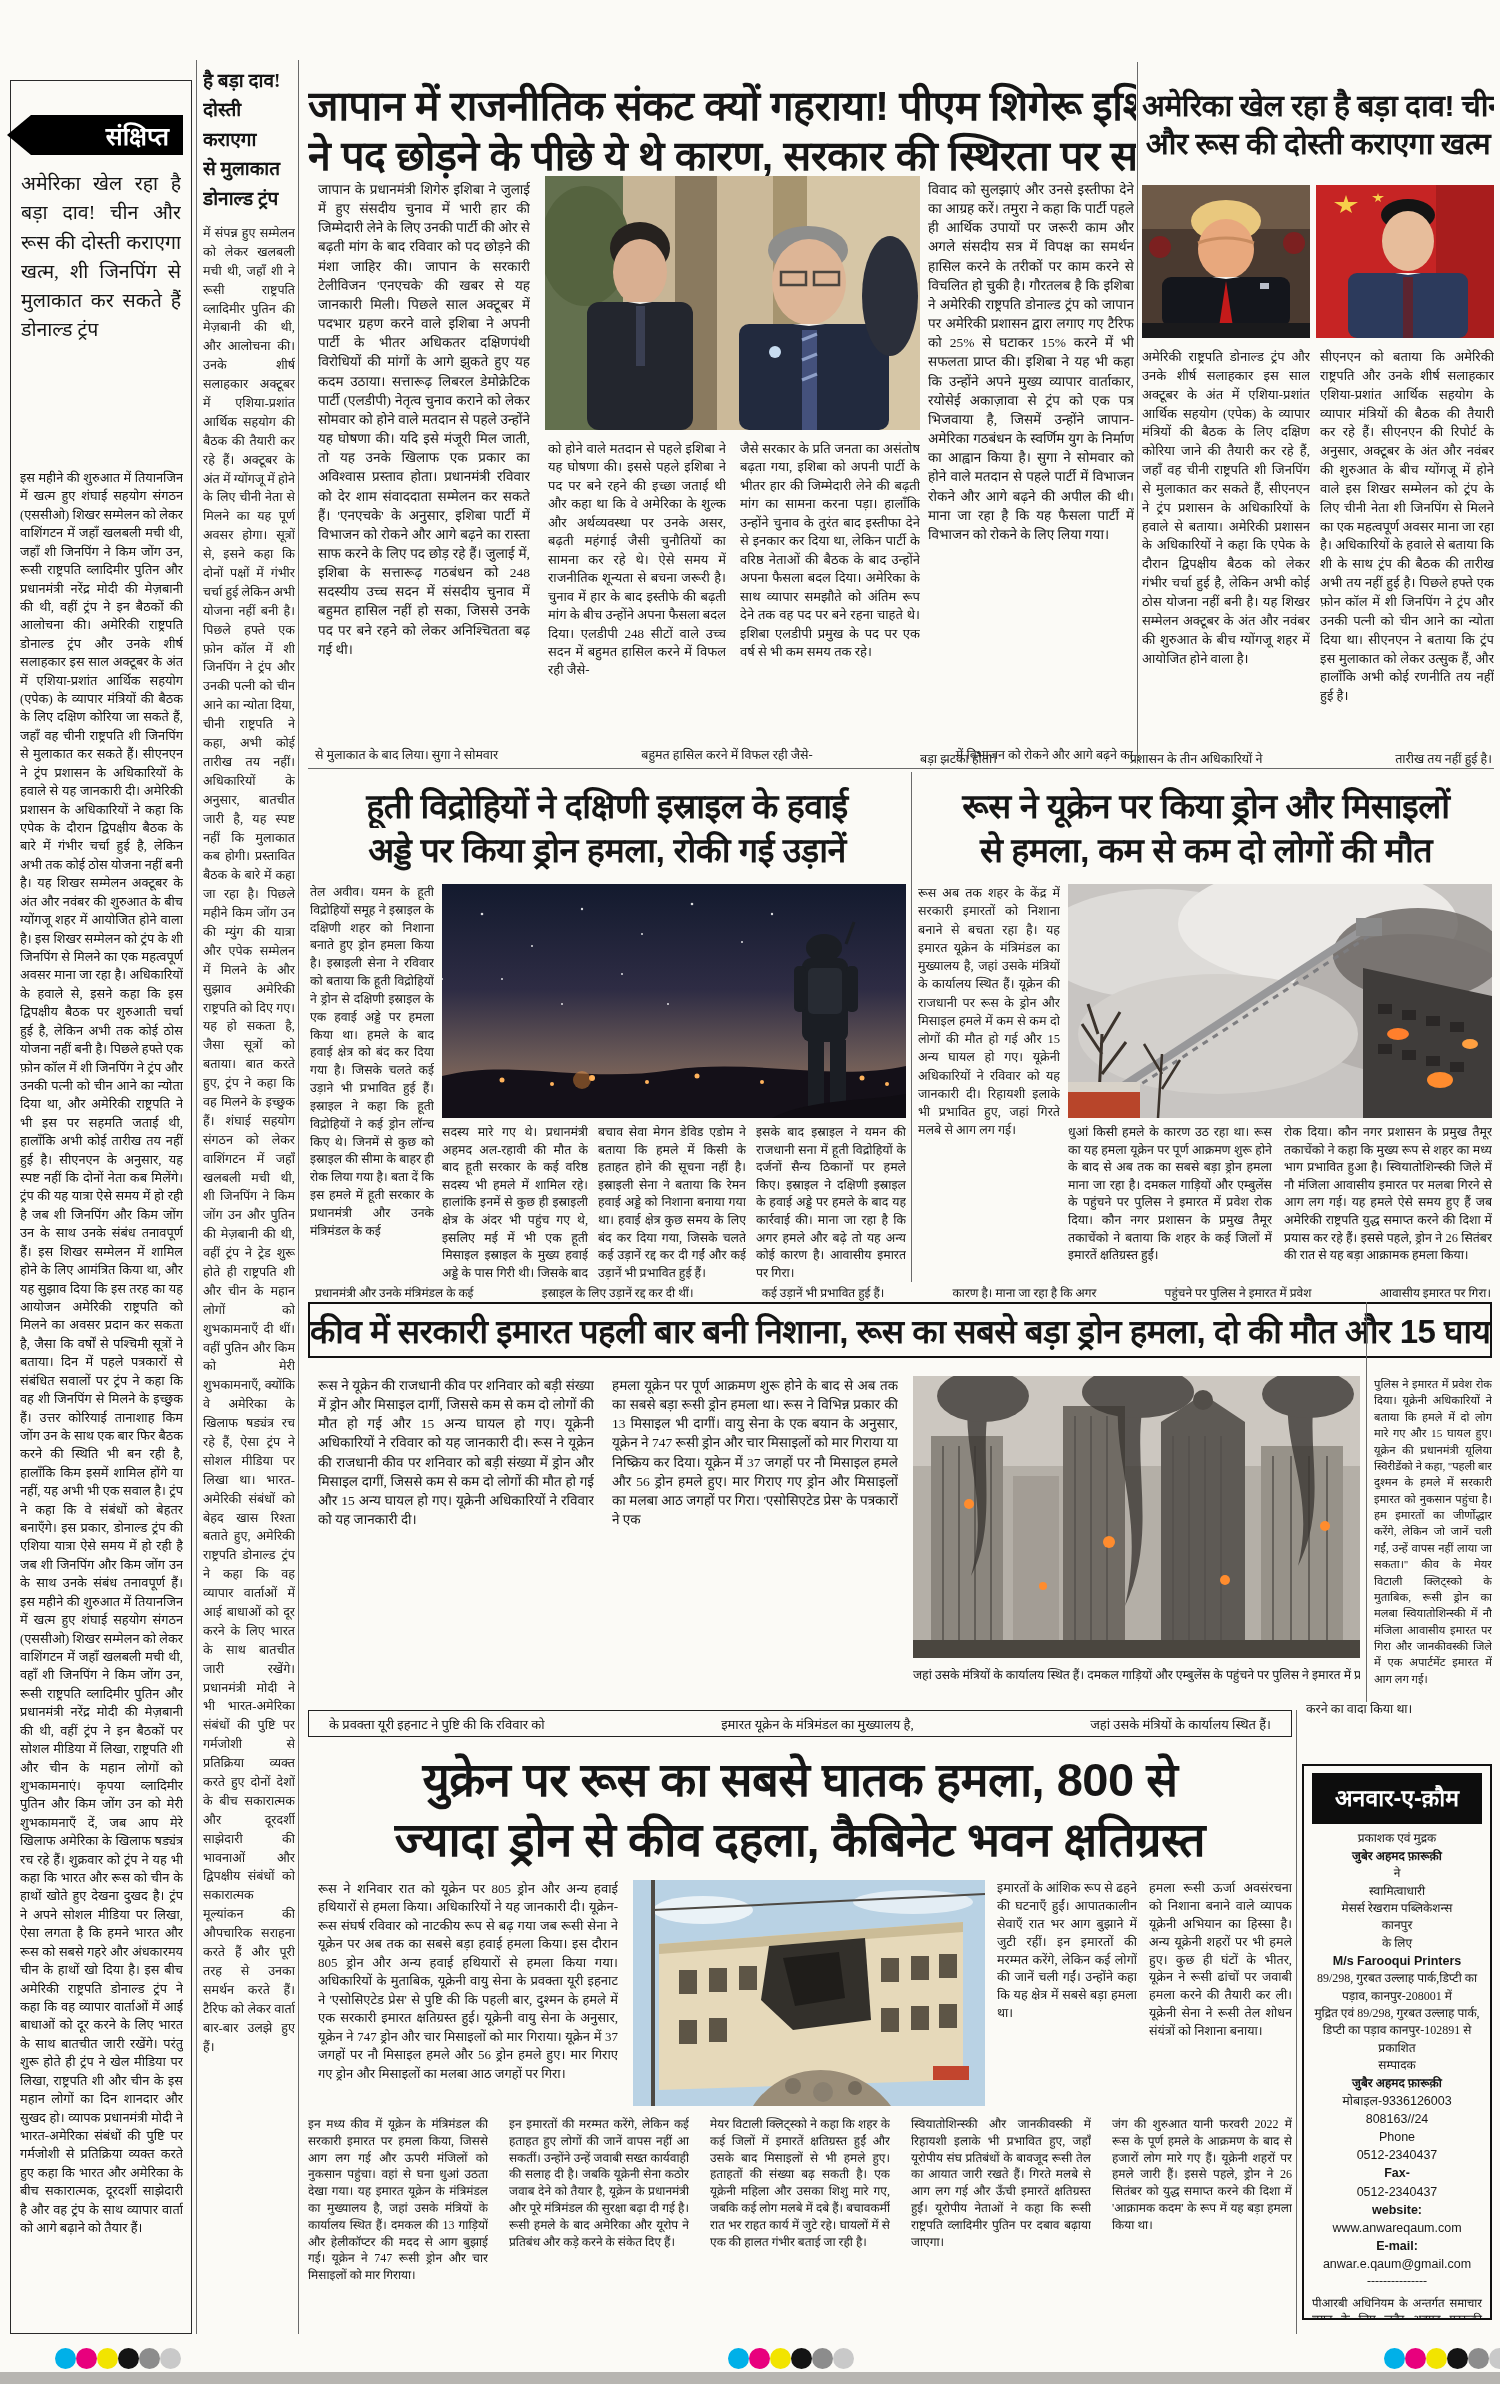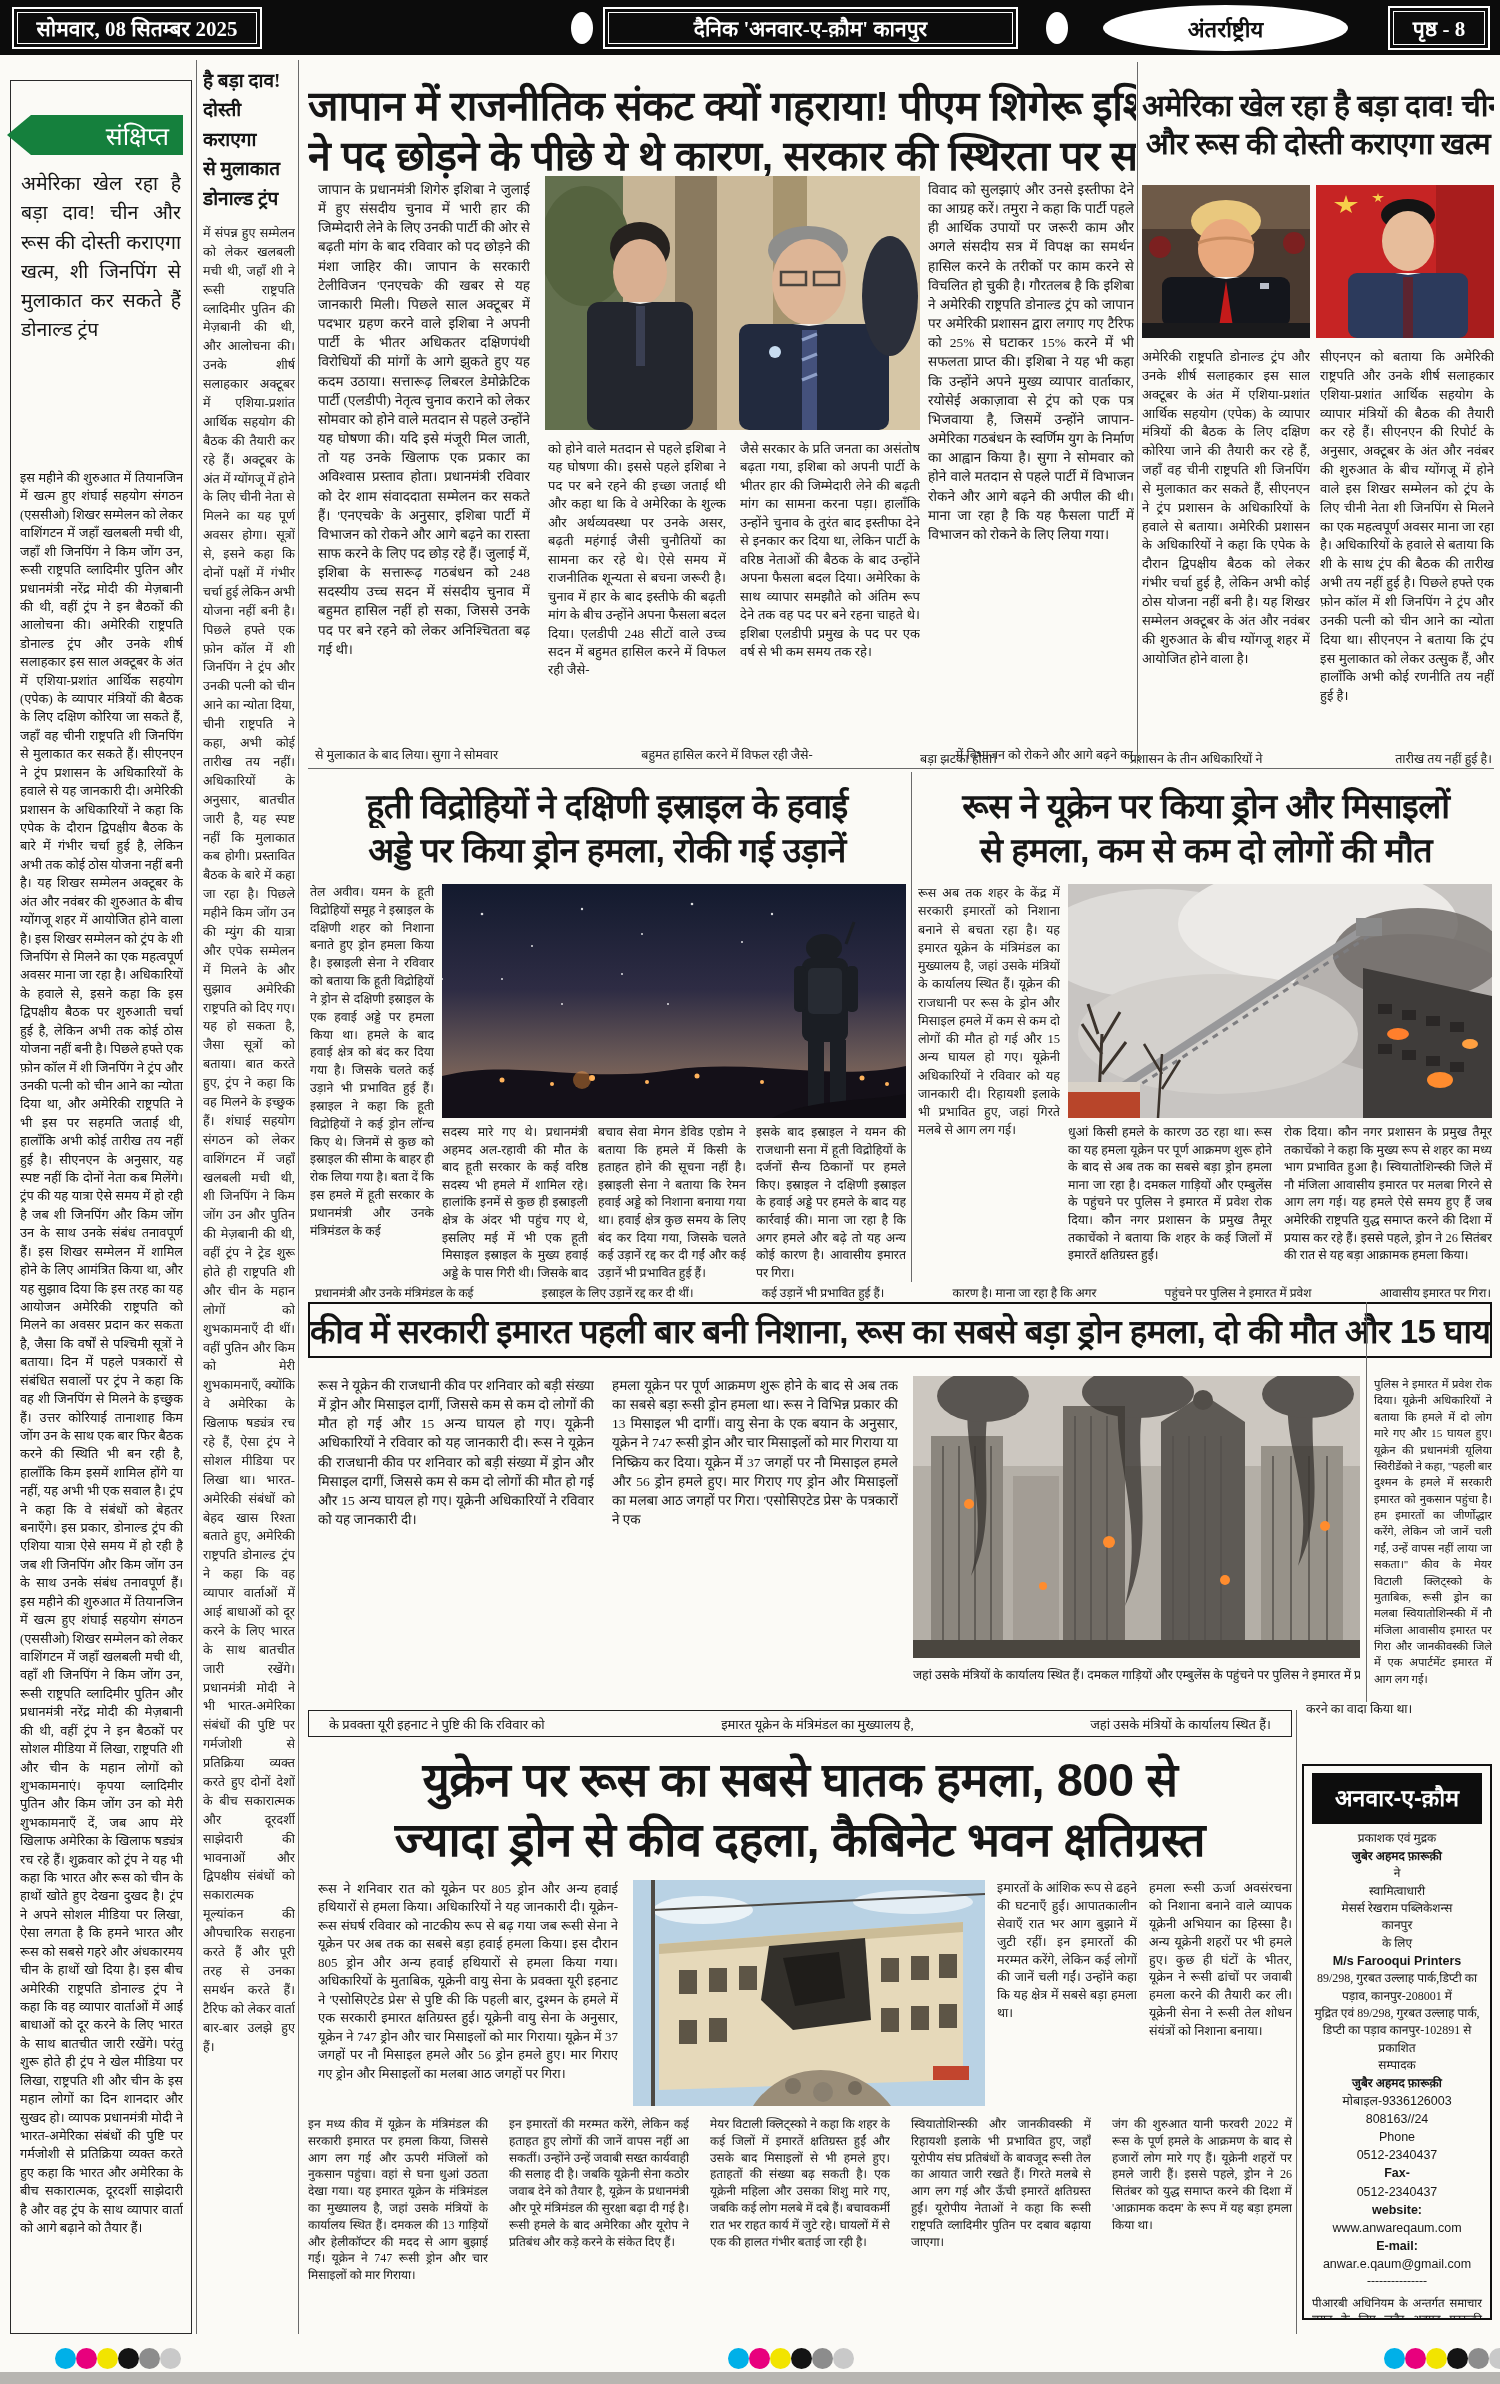--- a/index.html
+++ b/index.html
@@ -13,21 +13,21 @@
   .hl{font-weight:700;text-align:center;letter-spacing:-.5px;font-family:"Liberation Sans","DejaVu Sans",sans-serif;white-space:nowrap;overflow:hidden}
   .vrule{position:absolute;width:1px;background:#6a6a6a}
   .hrule{position:absolute;height:1px;background:#6a6a6a}
   
   .topbar{position:absolute;left:0;top:0;width:1500px;height:55px;background:#0c0c0c}
   .hbox{position:absolute;border:2px solid #fff;color:#fff;display:flex;align-items:center;justify-content:center;font-weight:700;font-size:21px;box-shadow:inset 0 0 0 3px #0c0c0c,inset 0 0 0 4px #fff}
   .oval{position:absolute;width:22px;height:32px;background:#fff;border-radius:50%}
   .sect-ellipse{position:absolute;background:#fff;border-radius:50%;display:flex;align-items:center;justify-content:center;font-weight:700;font-size:22px;color:#111}
   
   .briefbox{position:absolute;left:10px;top:80px;width:182px;height:2254px;border:1.5px solid #2a2a2a;background:#fbfaf6}
-  .ribbon{position:absolute;left:-4px;top:34px;width:176px;height:40px;background:#15803d;clip-path:polygon(0 50%,24px 0,100% 0,100% 100%,24px 100%);display:flex;align-items:center;justify-content:flex-end;padding-right:14px;color:#fff;font-weight:400;font-size:25px;font-family:"Liberation Sans","DejaVu Sans",sans-serif}
+  .ribbon{position:absolute;left:-4px;top:34px;width:176px;height:40px;background:#000000;clip-path:polygon(0 50%,24px 0,100% 0,100% 100%,24px 100%);display:flex;align-items:center;justify-content:flex-end;padding-right:14px;color:#fff;font-weight:700;font-size:25px;font-family:"Liberation Sans","DejaVu Sans",sans-serif}
   .brief-hl{position:absolute;left:10px;top:88px;width:160px;font-weight:400;font-size:19.5px;line-height:1.5}
   .brief-body{position:absolute;left:9px;top:388px;width:163px;height:1850px}
   .photo{position:absolute;overflow:hidden;background:#888}
   .photo svg{display:block}
   .boxed-hl{border:2px solid #111;display:flex;align-items:center;justify-content:center}
   .striprow{display:flex;justify-content:space-between;font-size:12.5px;overflow:hidden;white-space:nowrap}
   .stripbox{border:1.5px solid #222;display:flex;justify-content:space-between;align-items:center;padding:0 20px;font-size:13px;white-space:nowrap;overflow:hidden}
   
   .imprint{position:absolute;left:1302px;top:1764px;width:190px;height:556px;border:2px solid #111;background:#fbfaf6;padding:7px 8px;text-align:center;font-size:12px;line-height:1.45;overflow:hidden}
   .imprint .masthead{background:#0d0d0d;color:#fff;font-weight:700;font-size:23px;padding:9px 0;margin-bottom:6px;font-family:"Liberation Sans","DejaVu Sans",sans-serif}
@@ -37,36 +37,20 @@
   .dots{position:absolute;display:flex;gap:0}
   .dot{width:21px;height:21px;border-radius:50%}
   .dc{background:#00b0e8}.dm{background:#e8007d}.dy{background:#f2e400}.dk{background:#141414}.dg{background:#8c8c8c}.dl{background:#c9c9c9}
   .botstrip{position:absolute;left:0;top:2372px;width:1500px;height:12px;background:#b7b5b1}
 </style>
 </head>
 <body>
 
 <div class="page">
 
-  <div class="topbar">
-    <div class="hbox" style="left:12px;top:7px;width:250px;height:42px">
-        <span>सोमवार, 08 सितम्बर 2025</span>
-      </div>
-    <div class="oval" style="left:571px;top:12px"></div>
-    <div class="hbox" style="left:603px;top:7px;width:415px;height:42px">
-        <span>दैनिक 'अनवार-ए-क़ौम' कानपुर</span>
-      </div>
-    <div class="oval" style="left:1046px;top:12px"></div>
-    <div class="sect-ellipse" style="left:1103px;top:5px;width:245px;height:46px">
-        <span>अंतर्राष्ट्रीय</span>
-      </div>
-    <div class="hbox" style="left:1388px;top:6px;width:102px;height:44px">
-        <span>पृष्ठ - 8</span>
-      </div>
-  </div>
 
   <div class="briefbox">
     <div class="ribbon">
         <span>संक्षिप्त</span>
       </div>
     <div class="brief-hl just">अमेरिका खेल रहा है बड़ा दाव! चीन और रूस की दोस्ती कराएगा खत्म, शी जिनपिंग से मुलाकात कर सकते हैं डोनाल्ड ट्रंप</div>
     <div class="brief-body just" style="font-size:12.8px;line-height:1.44">इस महीने की शुरुआत में तियानजिन में खत्म हुए शंघाई सहयोग संगठन (एससीओ) शिखर सम्मेलन को लेकर वाशिंगटन में जहाँ खलबली मची थी, जहाँ शी जिनपिंग ने किम जोंग उन, रूसी राष्ट्रपति व्लादिमीर पुतिन और प्रधानमंत्री नरेंद्र मोदी की मेज़बानी की थी, वहीं ट्रंप ने इन बैठकों की आलोचना की। अमेरिकी राष्ट्रपति डोनाल्ड ट्रंप और उनके शीर्ष सलाहकार इस साल अक्टूबर के अंत में एशिया-प्रशांत आर्थिक सहयोग (एपेक) के व्यापार मंत्रियों की बैठक के लिए दक्षिण कोरिया जा सकते हैं, जहाँ वह चीनी राष्ट्रपति शी जिनपिंग से मुलाकात कर सकते हैं। सीएनएन ने ट्रंप प्रशासन के अधिकारियों के हवाले से यह जानकारी दी। अमेरिकी प्रशासन के अधिकारियों ने कहा कि एपेक के दौरान द्विपक्षीय बैठक के बारे में गंभीर चर्चा हुई है, लेकिन अभी तक कोई ठोस योजना नहीं बनी है। यह शिखर सम्मेलन अक्टूबर के अंत और नवंबर की शुरुआत के बीच ग्योंगजू शहर में आयोजित होने वाला है। इस शिखर सम्मेलन को ट्रंप के शी जिनपिंग से मिलने का एक महत्वपूर्ण अवसर माना जा रहा है। अधिकारियों के हवाले से, इसने कहा कि इस द्विपक्षीय बैठक पर शुरुआती चर्चा हुई है, लेकिन अभी तक कोई ठोस योजना नहीं बनी है। पिछले हफ्ते एक फ़ोन कॉल में शी जिनपिंग ने ट्रंप और उनकी पत्नी को चीन आने का न्योता दिया था, और अमेरिकी राष्ट्रपति ने भी इस पर सहमति जताई थी, हालाँकि अभी कोई तारीख तय नहीं हुई है। सीएनएन के अनुसार, यह स्पष्ट नहीं कि दोनों नेता कब मिलेंगे। ट्रंप की यह यात्रा ऐसे समय में हो रही है जब शी जिनपिंग और किम जोंग उन के साथ उनके संबंध तनावपूर्ण हैं। इस शिखर सम्मेलन में शामिल होने के लिए आमंत्रित किया था, और यह सुझाव दिया कि इस तरह का यह आयोजन अमेरिकी राष्ट्रपति को मिलने का अवसर प्रदान कर सकता है, जैसा कि वर्षों से पश्चिमी सूत्रों ने बताया। दिन में पहले पत्रकारों से संबंधित सवालों पर ट्रंप ने कहा कि वह शी जिनपिंग से मिलने के इच्छुक हैं। उत्तर कोरियाई तानाशाह किम जोंग उन के साथ एक बार फिर बैठक करने की स्थिति भी बन रही है, हालाँकि किम इसमें शामिल होंगे या नहीं, यह अभी भी एक सवाल है। ट्रंप ने कहा कि वे संबंधों को बेहतर बनाएँगे। इस प्रकार, डोनाल्ड ट्रंप की एशिया यात्रा ऐसे समय में हो रही है जब शी जिनपिंग और किम जोंग उन के साथ उनके संबंध तनावपूर्ण हैं। इस महीने की शुरुआत में तियानजिन में खत्म हुए शंघाई सहयोग संगठन (एससीओ) शिखर सम्मेलन को लेकर वाशिंगटन में जहाँ खलबली मची थी, वहाँ शी जिनपिंग ने किम जोंग उन, रूसी राष्ट्रपति व्लादिमीर पुतिन और प्रधानमंत्री नरेंद्र मोदी की मेज़बानी की थी, वहीं ट्रंप ने इन बैठकों पर सोशल मीडिया में लिखा, राष्ट्रपति शी और चीन के महान लोगों को शुभकामनाएं। कृपया व्लादिमीर पुतिन और किम जोंग उन को मेरी शुभकामनाएँ दें, जब आप मेरे खिलाफ अमेरिका के खिलाफ षड्यंत्र रच रहे हैं। शुक्रवार को ट्रंप ने यह भी कहा कि भारत और रूस को चीन के हाथों खोते हुए देखना दुखद है। ट्रंप ने अपने सोशल मीडिया पर लिखा, ऐसा लगता है कि हमने भारत और रूस को सबसे गहरे और अंधकारमय चीन के हाथों खो दिया है। इस बीच अमेरिकी राष्ट्रपति डोनाल्ड ट्रंप ने कहा कि वह व्यापार वार्ताओं में आई बाधाओं को दूर करने के लिए भारत के साथ बातचीत जारी रखेंगे। परंतु शुरू होते ही ट्रंप ने खेल मीडिया पर लिखा, राष्ट्रपति शी और चीन के इस महान लोगों का दिन शानदार और सुखद हो। व्यापक प्रधानमंत्री मोदी ने भारत-अमेरिका संबंधों की पुष्टि पर गर्मजोशी से प्रतिक्रिया व्यक्त करते हुए कहा कि भारत और अमेरिका के बीच सकारात्मक, दूरदर्शी साझेदारी है और वह ट्रंप के साथ व्यापार वार्ता को आगे बढ़ाने को तैयार हैं।</div>
   </div>
 
   <div class="vrule" style="left:196px;top:60px;height:2274px"></div>

